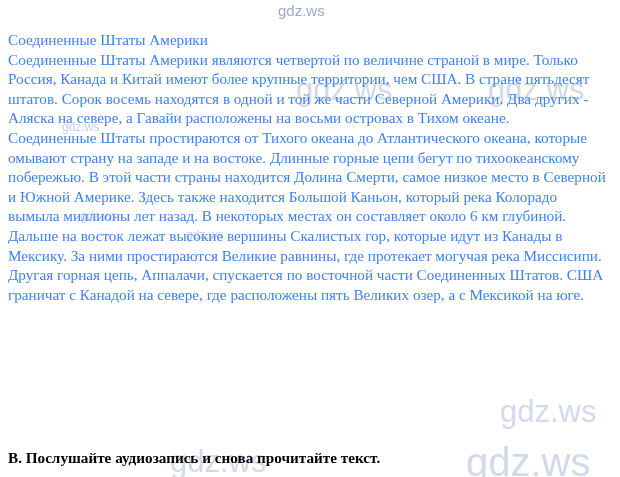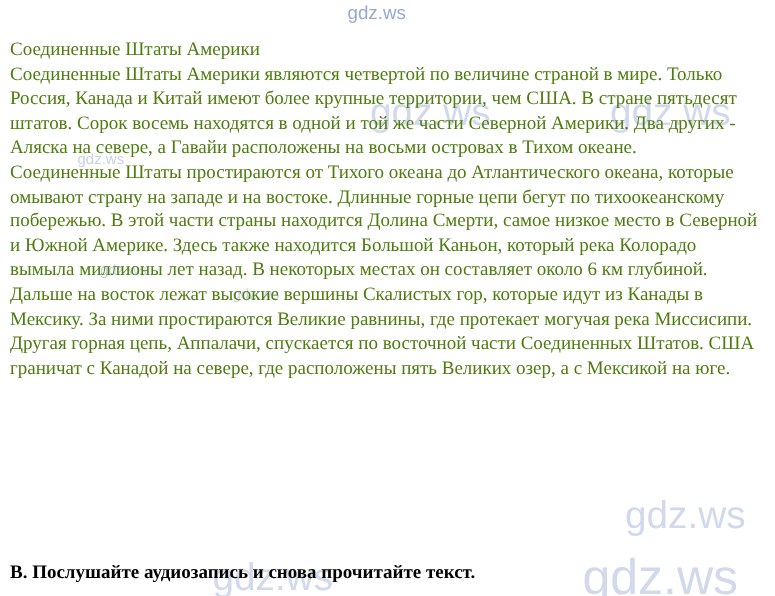--- a/index.html
+++ b/index.html
@@ -33,21 +33,21 @@
     text-align: left;
     margin: 0 0 2px 0;
     color: #000;
   }
   .body-text {
     font-family: "Liberation Serif", serif;
     font-size: 15.2px;
     line-height: 19.6px;
     text-align: left;
     margin: 0;
-    color: #4d7c0f;
+    color: #3b82f6;
   }
   .para {
     margin: 0;
   }
   .bottom-task {
     position: absolute;
     left: 8px;
     top: 448px;
     font-family: "Liberation Serif", serif;
     font-weight: bold;

